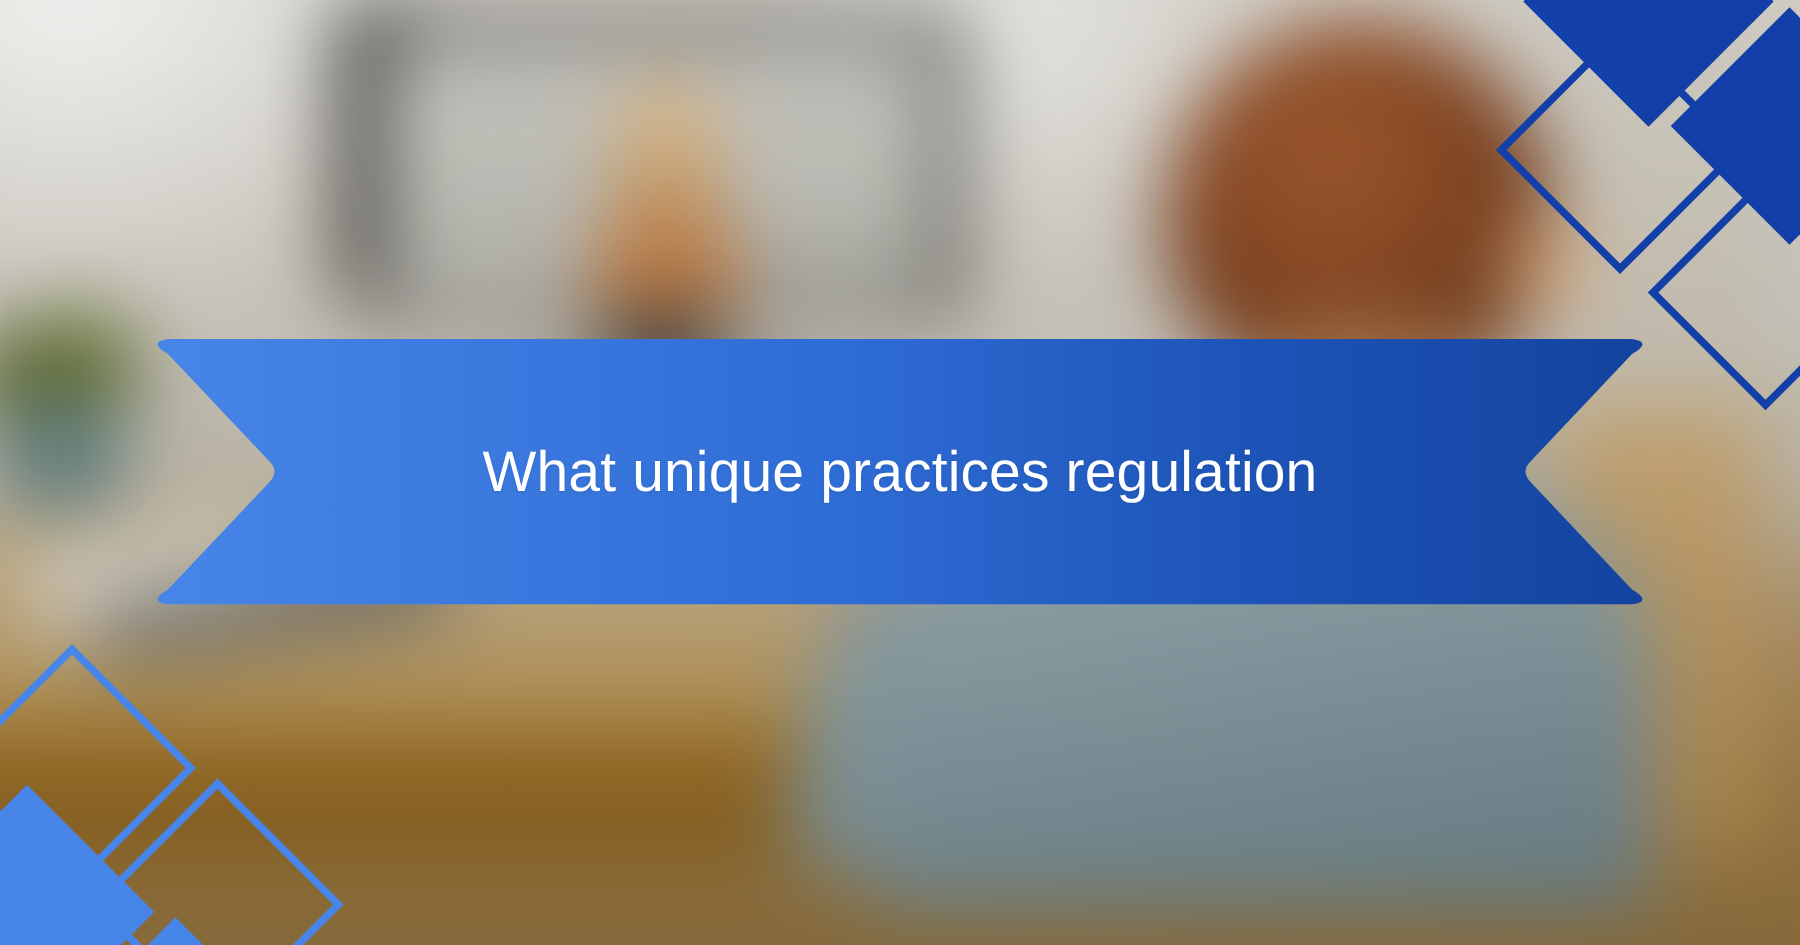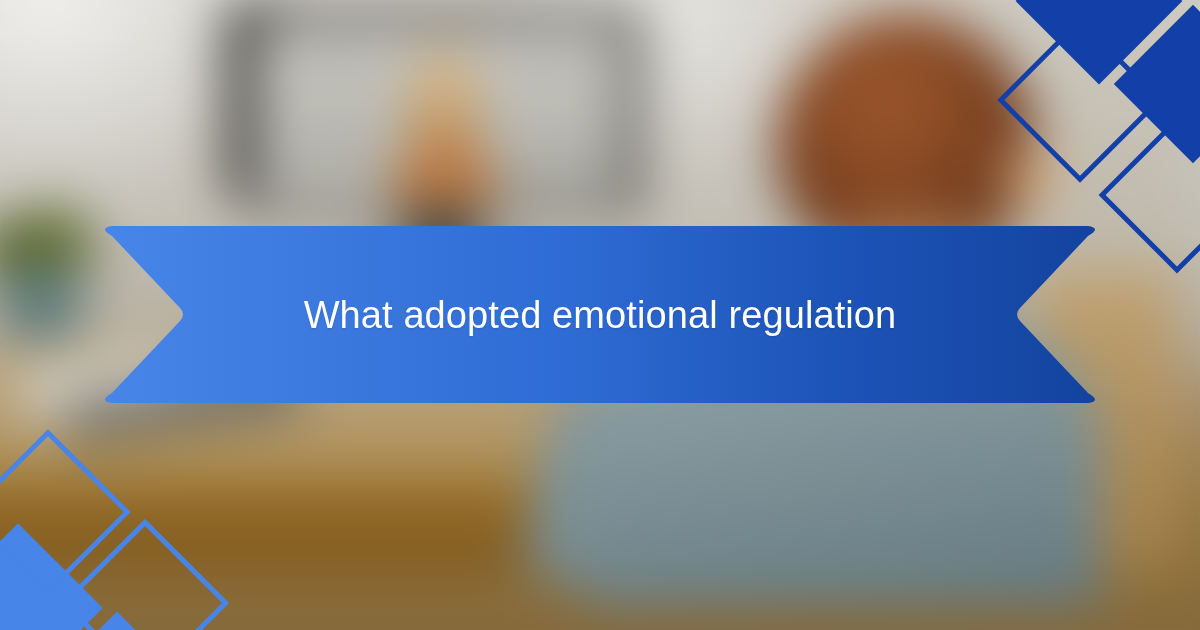--- a/index.html
+++ b/index.html
@@ -368,17 +368,17 @@
                Q 916 88 922 95
                L 990 167
                Q 1004 175 990 177
                L 14 177
                Q 0 175 14 167
                L 82 95
                Q 88 88 82 82
                Z" fill="url(#ribGrad)"></path>
     </svg>
     <div class="ribbon-text">
-      <div class="ribbon-line">What adopted emotional regulation</div>
+      <div class="ribbon-line">What unique practices regulation</div>
     </div>
   </div>
 
 </div>
 
 </body></html>

